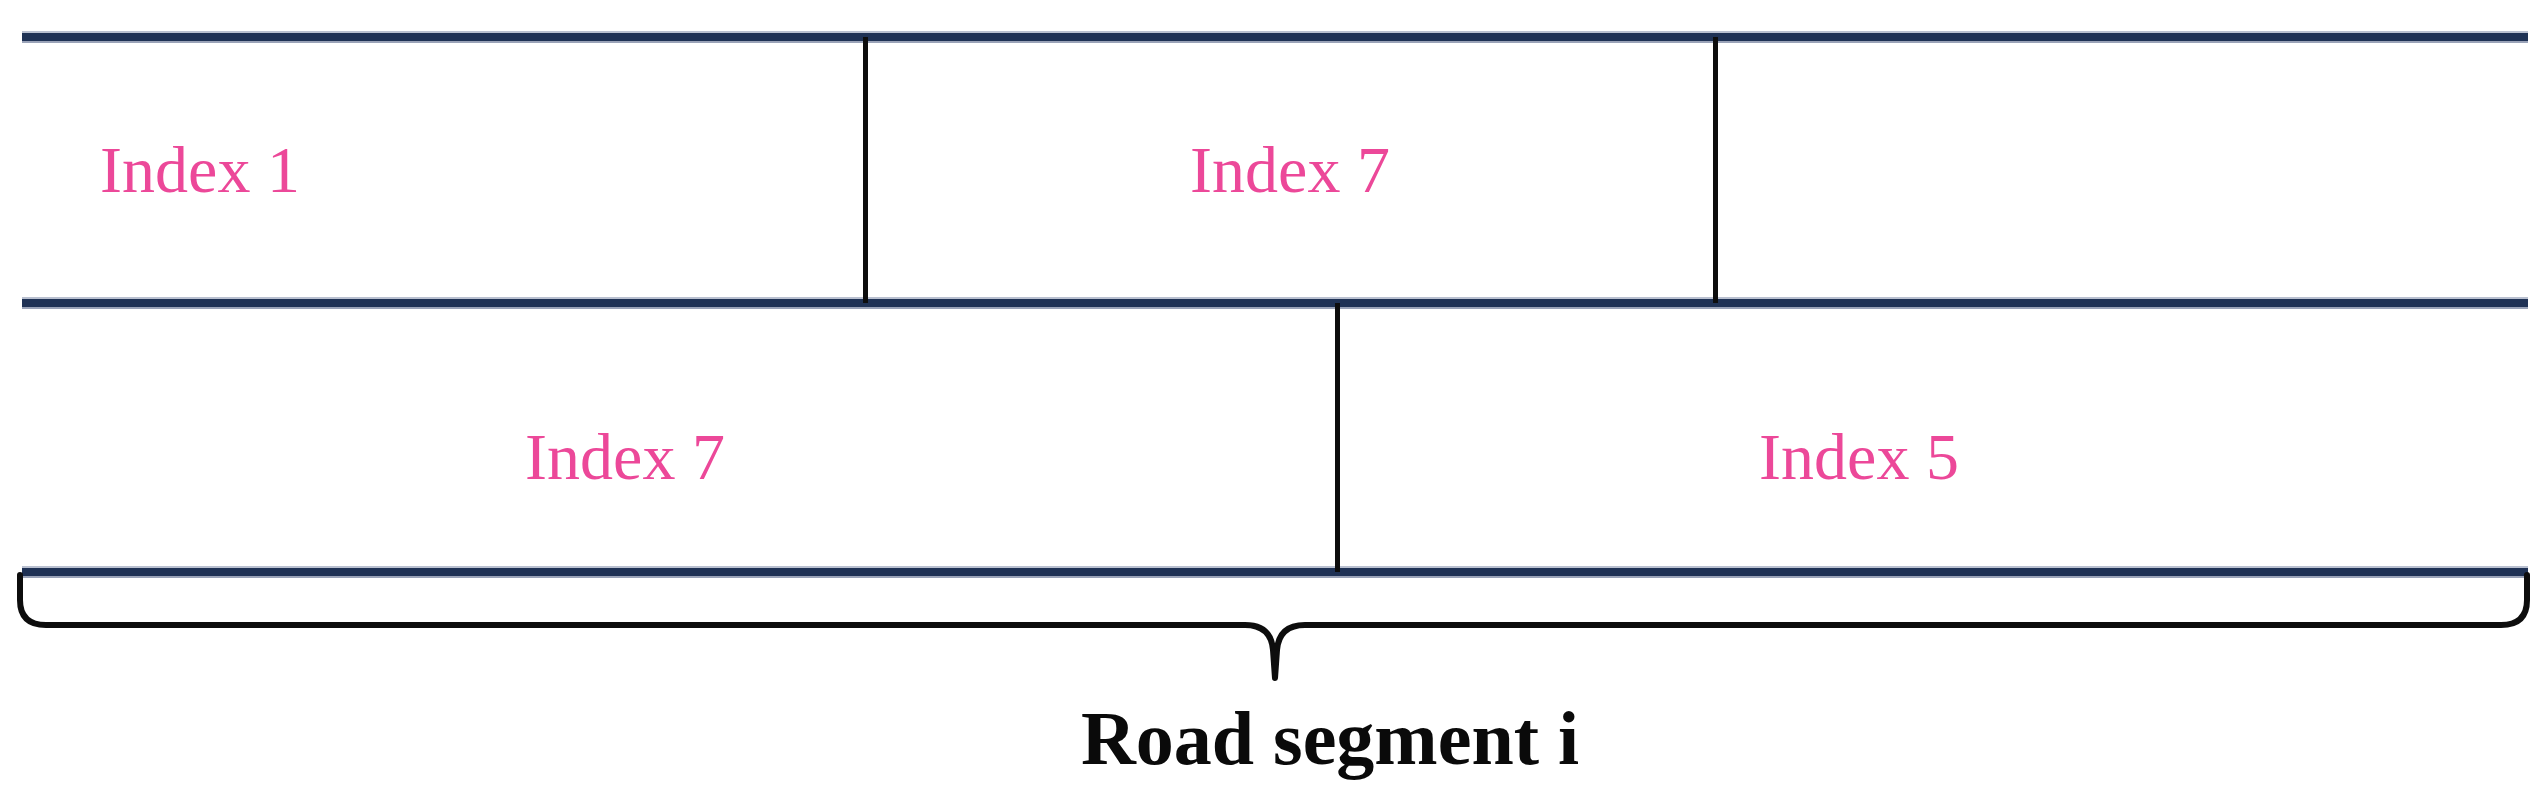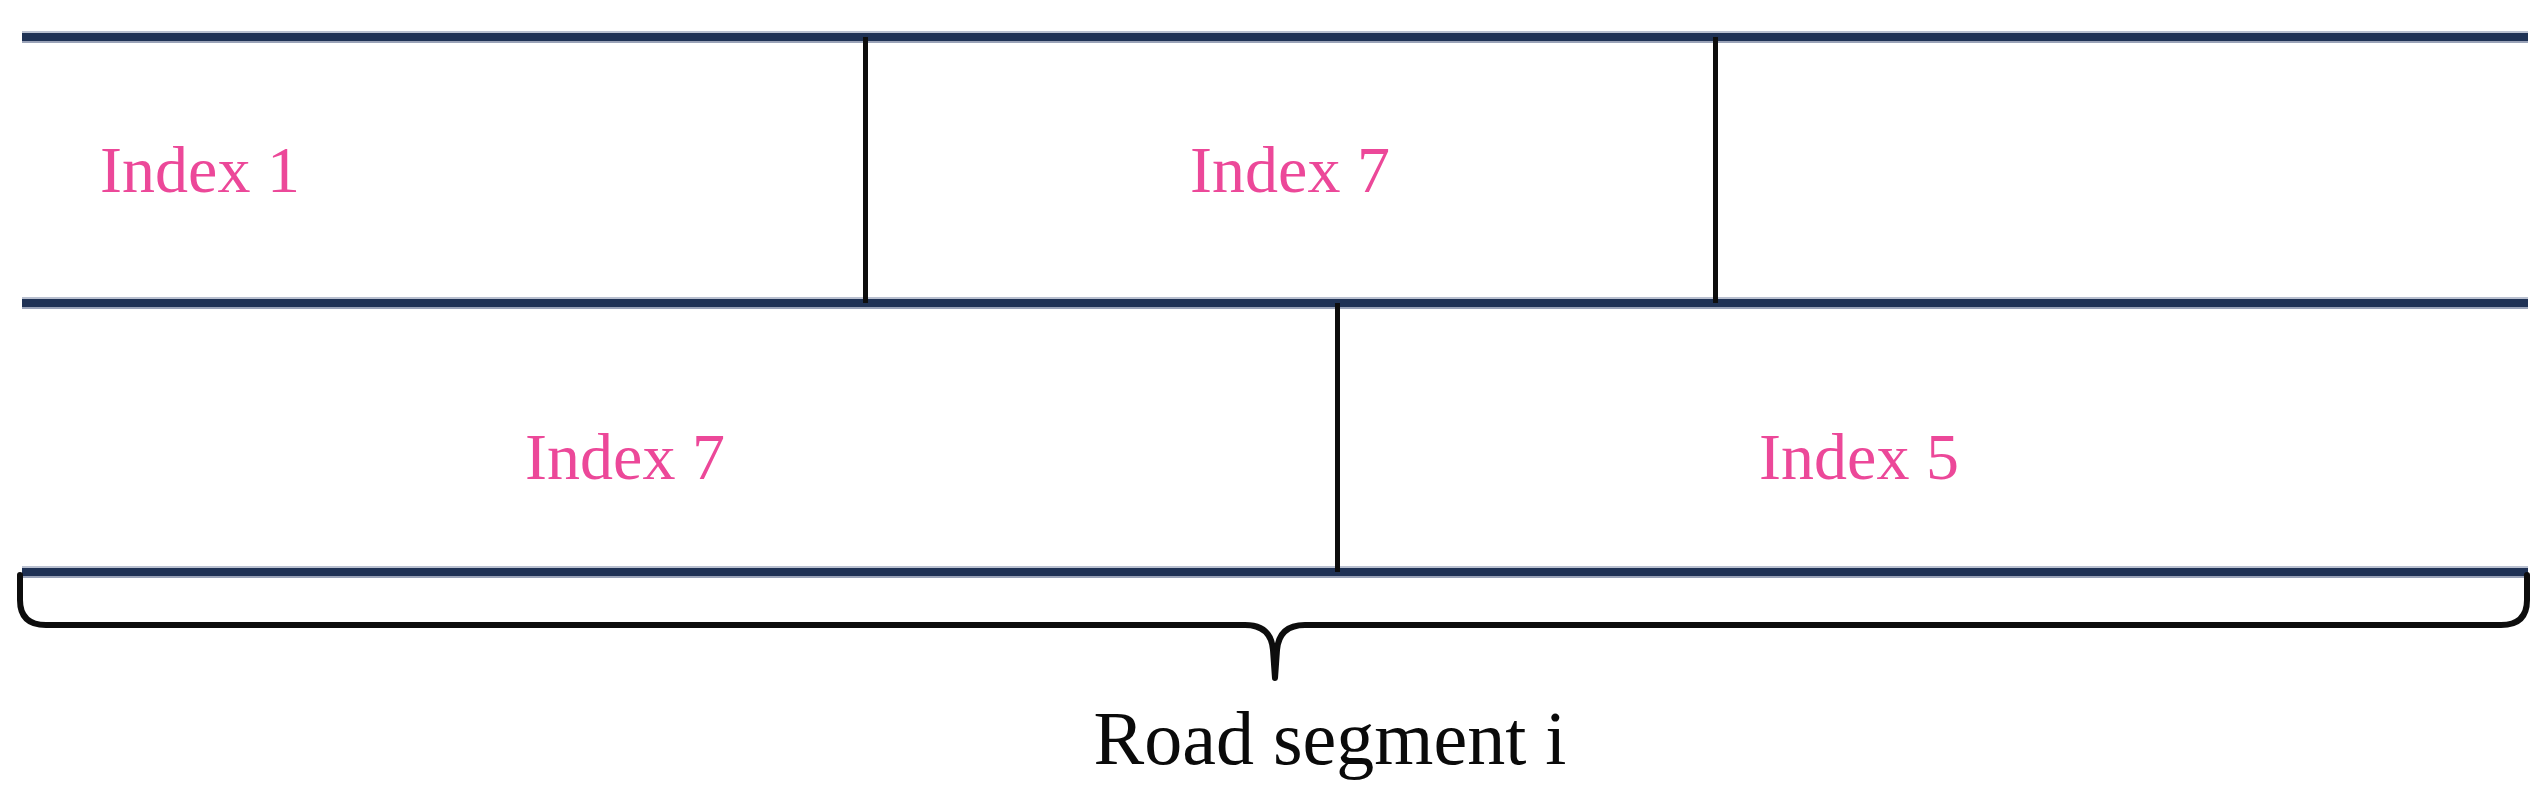--- a/index.html
+++ b/index.html
@@ -42,20 +42,21 @@
     height: 150px;
   }
   .brace-label {
     position: absolute;
     text-align: center;
     color: #0a0a0a;
     font-size: 76px;
     line-height: 1;
     white-space: nowrap;
     transform: translate(-50%, -50%);
+    font-weight: bold;
   }
 </style>
 </head>
 <body>
 
 <div id="figure-root">
 
   <div class="hline" style="left:22px; top:33px; width:2506px; height:8px;"></div>
   <div class="hline" style="left:22px; top:299px; width:2506px; height:8px;"></div>
   <div class="hline" style="left:22px; top:568px; width:2506px; height:8px;"></div>

